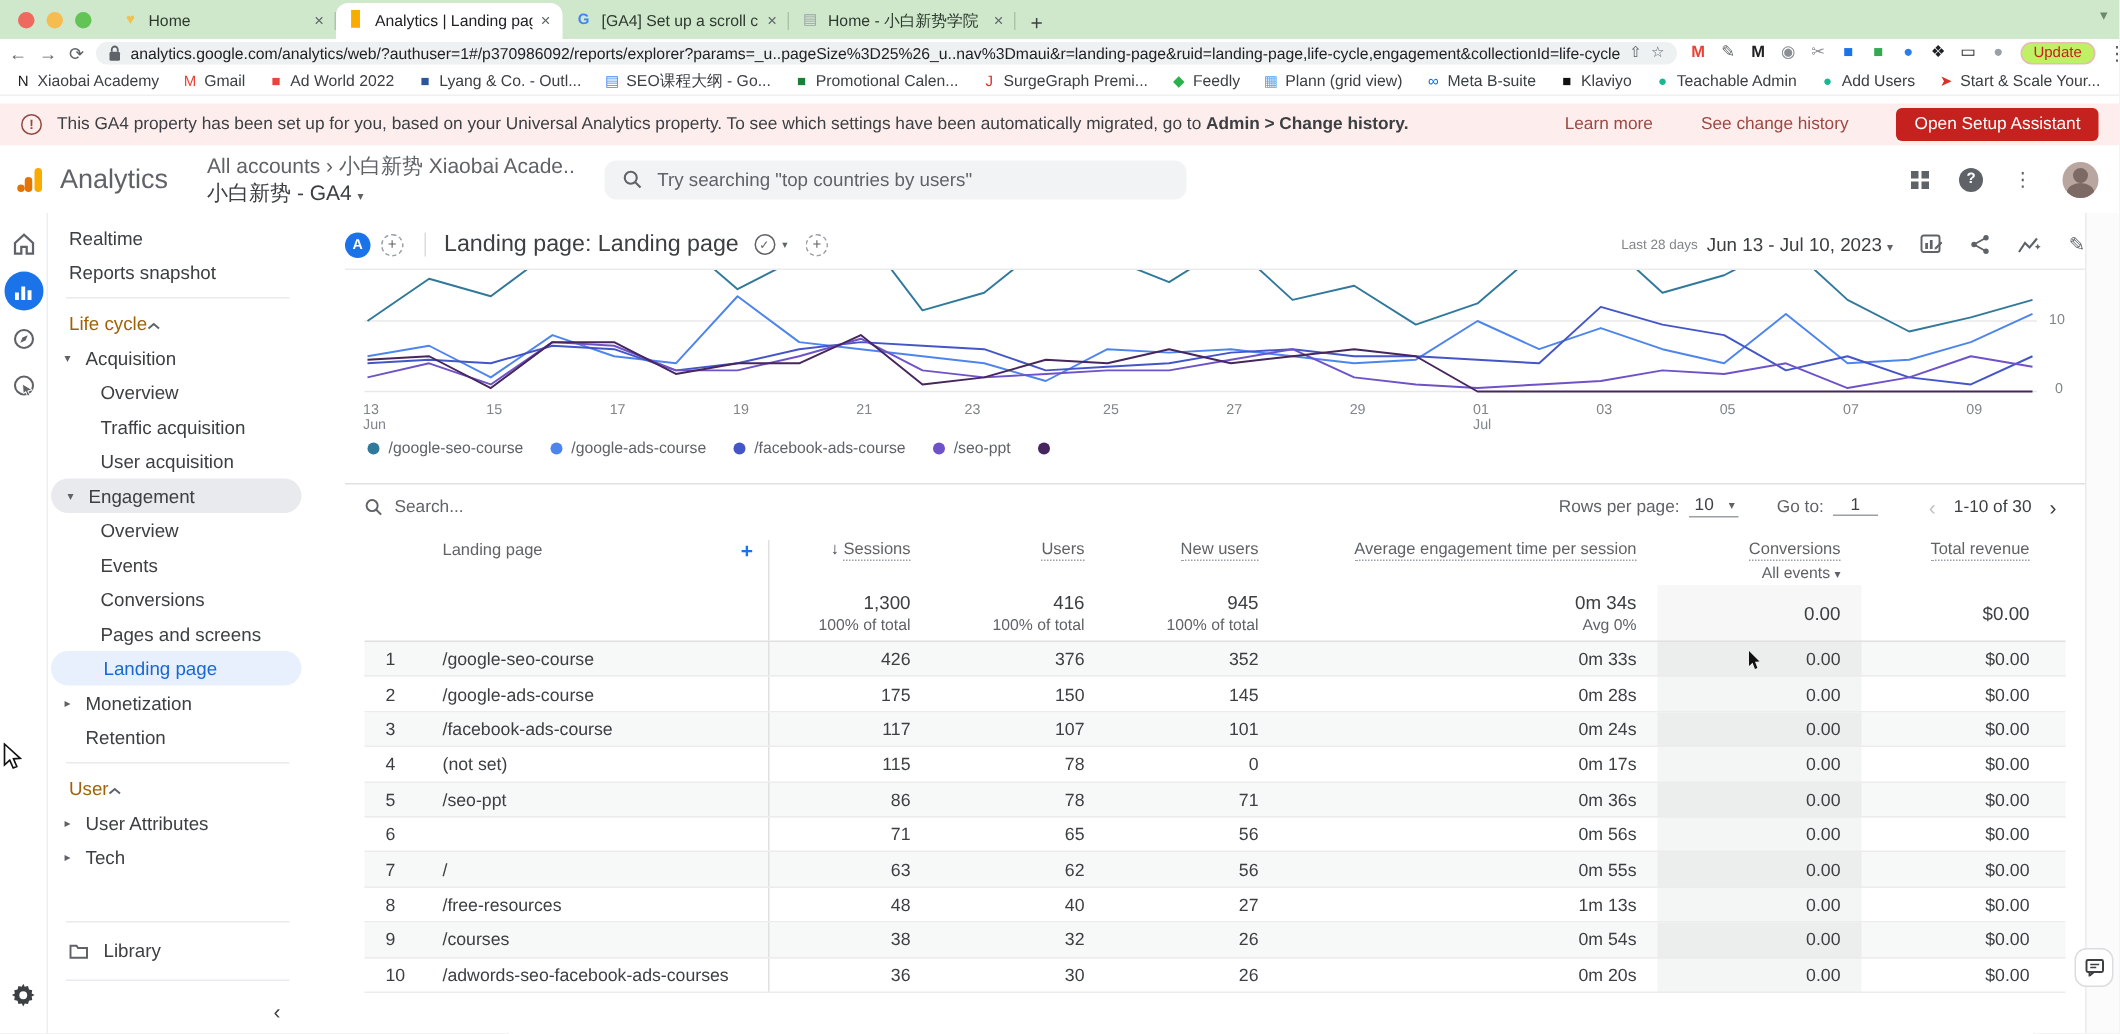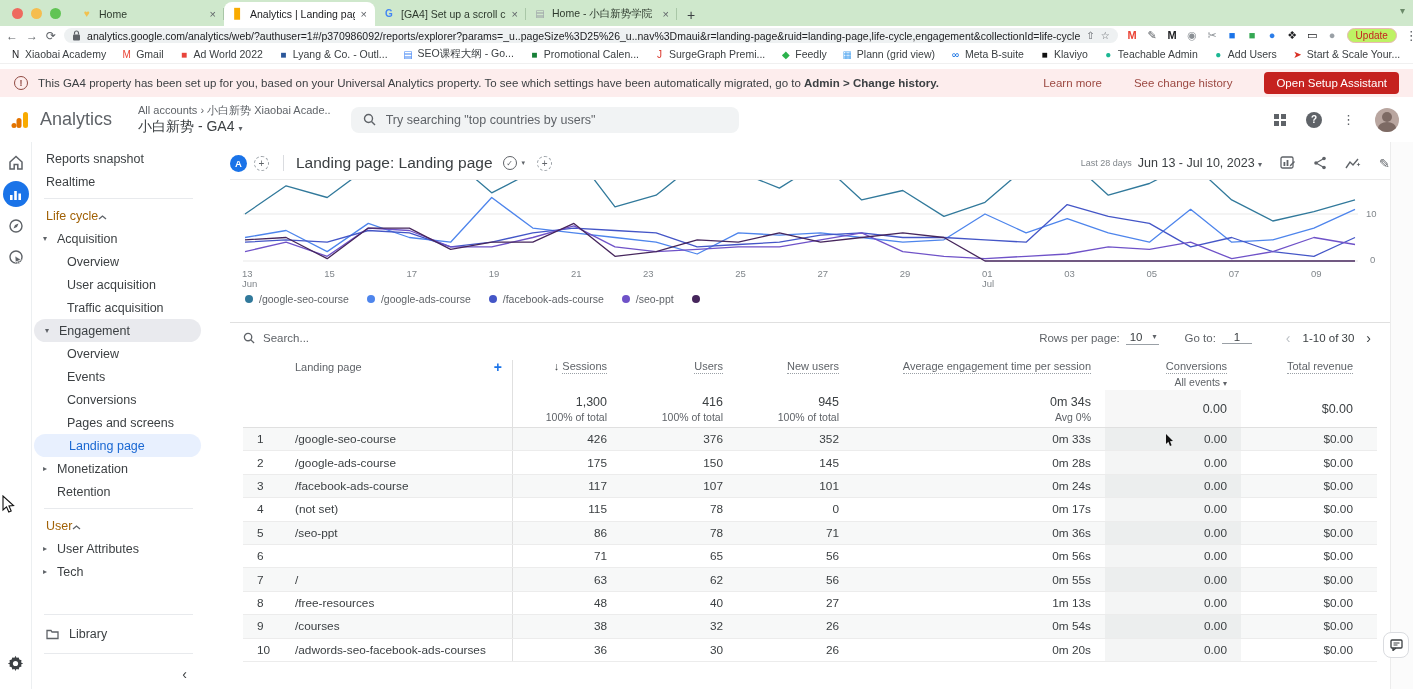--- a/index.html
+++ b/index.html
@@ -39,21 +39,21 @@
   .warnc { width:14px; height:14px; border-radius:50%; border:1.4px solid #904a42; color:#904a42; font-size:9px; font-weight:bold; text-align:center; line-height:13px; flex:none; }
   .bmsg { flex:1; white-space:nowrap; overflow:hidden; }
   .blink { color:#9c4942; margin-left:22px; white-space:nowrap; }
   .bcta { background:#c5221f; color:#fff; border:none; border-radius:4px; font-size:11.5px; padding:5px 12px; margin-left:22px; white-space:nowrap; font-family:inherit; }
 
   
   .appheader { height:45px; background:#fff; display:flex; align-items:center; padding:0 14px 0 10px; }
   .galogo { display:flex; align-items:flex-end; gap:2px; margin-right:8px; }
   .brand { font-size:18px; color:#5f6368; margin-right:26px; }
   .propblock { margin-right:20px; }
-  .crumb { font-size:11px; color:#5f6368; }
+  .crumb { font-size:14px; color:#5f6368; }
   .propname { font-size:14px; color:#3c4043; }
   .caret { font-size:8px; color:#5f6368; }
   .searchpill { width:388px; height:26px; background:#f1f3f4; border-radius:8px; display:flex; align-items:center; gap:10px; padding:0 12px; font-size:12.5px; color:#5f6368; }
   .hdricons { margin-left:auto; display:flex; align-items:center; gap:20px; color:#5f6368; }
   .gridicon { display:grid; grid-template-columns:5px 5px; gap:2px; }
   .gridicon i { width:5px; height:5px; background:#5f6368; }
   .helpc { width:16px; height:16px; border-radius:50%; background:#5f6368; color:#fff; font-size:10px; text-align:center; line-height:16px; font-weight:bold; }
   .kebab { font-size:13px; color:#5f6368; letter-spacing:0; }
   .avatar { width:24px; height:24px; border-radius:50%; background:#b9a6a0; position:relative; overflow:hidden; }
   .avatar:before { content:""; position:absolute; left:7px; top:4px; width:10px; height:10px; border-radius:50%; background:#7d6a64; }
@@ -343,44 +343,44 @@
         <svg width="17" height="17" viewBox="0 0 17 17">
             <path d="M8.5 0.8 l1 2 2.2-0.4 0.6 2.2 2.2 0.6 -0.4 2.2 2 1 -2 1 0.4 2.2 -2.2 0.6 -0.6 2.2 -2.2-0.4 -1 2 -1-2 -2.2 0.4 -0.6-2.2 -2.2-0.6 0.4-2.2 -2-1 2-1 -0.4-2.2 2.2-0.6 0.6-2.2 2.2 0.4 Z" fill="#3c4043"></path>
             <circle cx="8.5" cy="8.5" r="2.6" fill="#fff"></circle>
           </svg>
       </span>
     </div>
 
     <div class="sidebar">
       <div id="snavitems">
           <div class="snav top">
+            <span>Realtime</span>
+          </div>
+          <div class="snav top">
             <span>Reports snapshot</span>
-          </div>
-          <div class="snav top">
-            <span>Realtime</span>
           </div>
           <div class="sdivider"></div>
           <div class="snav section">
             <span>Life cycle</span>
             <span><svg width="9" height="5" viewBox="0 0 9 5">
                 <polyline points="1,4 4.5,1 8,4" fill="none" stroke="#5f6368" stroke-width="1.3"></polyline>
               </svg></span>
           </div>
           <div class="snav parent">
             <span class="pcaret">▾</span>
             <span>Acquisition</span>
           </div>
           <div class="snav child">
             <span>Overview</span>
           </div>
           <div class="snav child">
+            <span>Traffic acquisition</span>
+          </div>
+          <div class="snav child">
             <span>User acquisition</span>
-          </div>
-          <div class="snav child">
-            <span>Traffic acquisition</span>
           </div>
           <div class="snav parent pill hover">
             <span class="pcaret">▾</span>
             <span>Engagement</span>
           </div>
           <div class="snav child">
             <span>Overview</span>
           </div>
           <div class="snav child">
             <span>Events</span>

